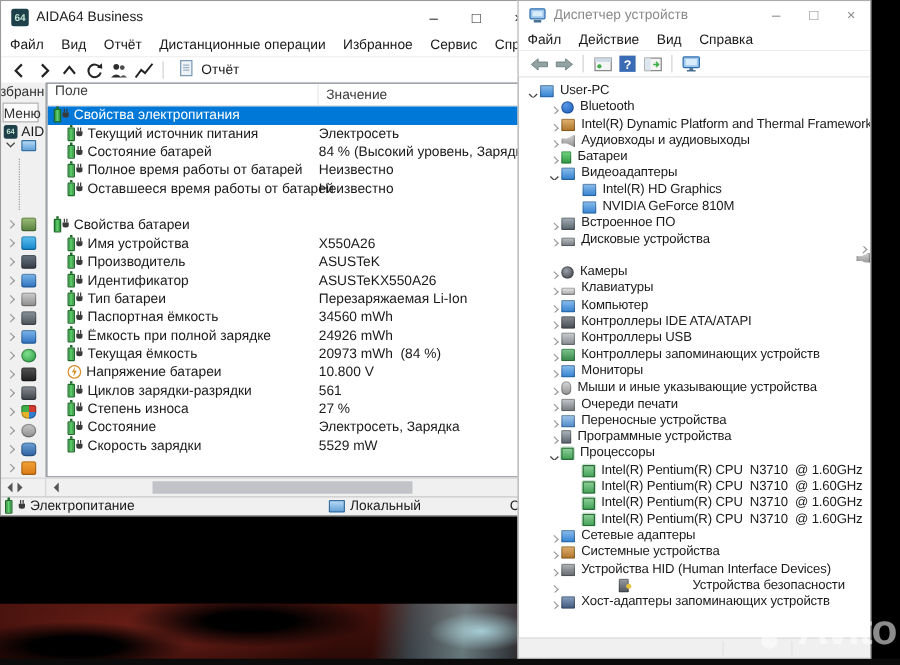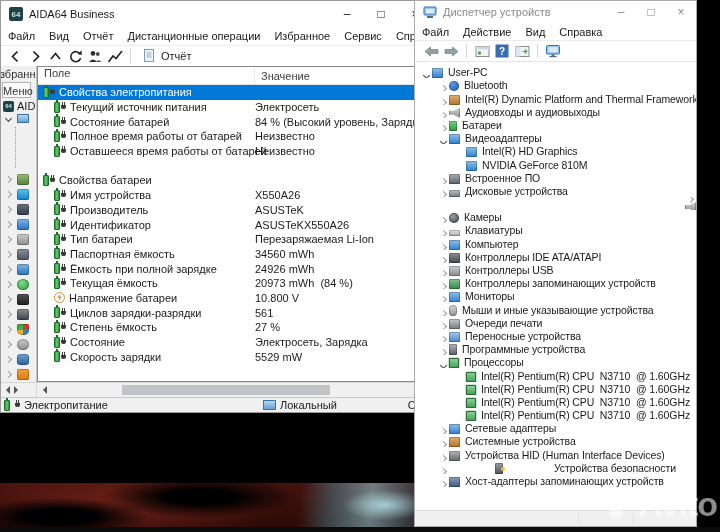--- a/index.html
+++ b/index.html
@@ -39,21 +39,21 @@
   .aida-logo{width:14px;height:14px;background:#1e4049;color:#bfe3d2;font-size:8px;font-weight:bold;
     display:flex;align-items:center;justify-content:center;border-radius:2px;flex:none}
   .report-btn{display:flex;align-items:center;gap:5px;padding:0 6px}
 
   .aida-body{flex:1;display:flex;min-height:0}
   .sidebar{width:36px;background:#f0f0f0;border-right:1px solid #c3c3c3;overflow:hidden;flex:none;
     display:flex;flex-direction:column}
   .side-tab{height:16px;line-height:16px;white-space:nowrap;color:#333}
   .side-tab.cut{margin-left:-9px}
   .side-tab.boxed{border:1px solid #b2b2b2;background:#fbfbfb;margin:0 5px 2px 1px;text-align:center}
-  .side-row{display:flex;align-items:center;gap:3px;height:15px;padding-left:2px}
+  .side-row{display:flex;gap:3px;height:15px;padding-left:2px}
   .guide{height:50px;border-left:1px dotted #9c9c9c;margin:2px 0 4px 14px}
   .side-icon-row{display:flex;align-items:center;gap:3px;height:15px;padding-left:2px}
   .si{width:12px;height:11px;border-radius:2px;box-shadow:inset 0 0 0 1px rgba(0,0,0,.25);flex:none}
   .si-motherboard{background:linear-gradient(#9ec07a,#567d3c)}
   .si-os{background:linear-gradient(#5ec2f2,#1283c9)}
   .si-server{background:linear-gradient(#6a7682,#323a44)}
   .si-display{background:linear-gradient(#7fb8ec,#2c6fbe)}
   .si-multimedia{background:linear-gradient(#cfcfcf,#8b8b8b)}
   .si-storage{background:linear-gradient(#8a929a,#4a525a)}
   .si-network{background:linear-gradient(#7fb8ec,#2c6fbe)}
@@ -310,21 +310,21 @@
           <div class="lrow ind-section"><span class="bat"></span><span class="plug"></span><span class="lbl">Свойства батареи</span></div>
           <div class="lrow ind-item"><span class="bat"></span><span class="plug"></span><span class="lbl">Имя устройства</span><span class="val">X550A26</span></div>
           <div class="lrow ind-item"><span class="bat"></span><span class="plug"></span><span class="lbl">Производитель</span><span class="val">ASUSTeK</span></div>
           <div class="lrow ind-item"><span class="bat"></span><span class="plug"></span><span class="lbl">Идентификатор</span><span class="val">ASUSTeKX550A26</span></div>
           <div class="lrow ind-item"><span class="bat"></span><span class="plug"></span><span class="lbl">Тип батареи</span><span class="val">Перезаряжаемая Li-Ion</span></div>
           <div class="lrow ind-item"><span class="bat"></span><span class="plug"></span><span class="lbl">Паспортная ёмкость</span><span class="val">34560 mWh</span></div>
           <div class="lrow ind-item"><span class="bat"></span><span class="plug"></span><span class="lbl">Ёмкость при полной зарядке</span><span class="val">24926 mWh</span></div>
           <div class="lrow ind-item"><span class="bat"></span><span class="plug"></span><span class="lbl">Текущая ёмкость</span><span class="val">20973 mWh  (84 %)</span></div>
           <div class="lrow ind-item"><span class="volt"></span><span class="lbl">Напряжение батареи</span><span class="val">10.800 V</span></div>
           <div class="lrow ind-item"><span class="bat"></span><span class="plug"></span><span class="lbl">Циклов зарядки-разрядки</span><span class="val">561</span></div>
-          <div class="lrow ind-item"><span class="bat"></span><span class="plug"></span><span class="lbl">Степень ёмкость</span><span class="val">27 %</span></div>
+          <div class="lrow ind-item"><span class="bat"></span><span class="plug"></span><span class="lbl">Степень износа</span><span class="val">27 %</span></div>
           <div class="lrow ind-item"><span class="bat"></span><span class="plug"></span><span class="lbl">Состояние</span><span class="val">Электросеть, Зарядка</span></div>
           <div class="lrow ind-item"><span class="bat"></span><span class="plug"></span><span class="lbl">Скорость зарядки</span><span class="val">5529 mW</span></div>
         </div>
     </div>
   </div>
   <div class="hscroll">
     <span class="tabnav">
       <span class="tri l"></span>
       <span class="tri r"></span>
     </span>

